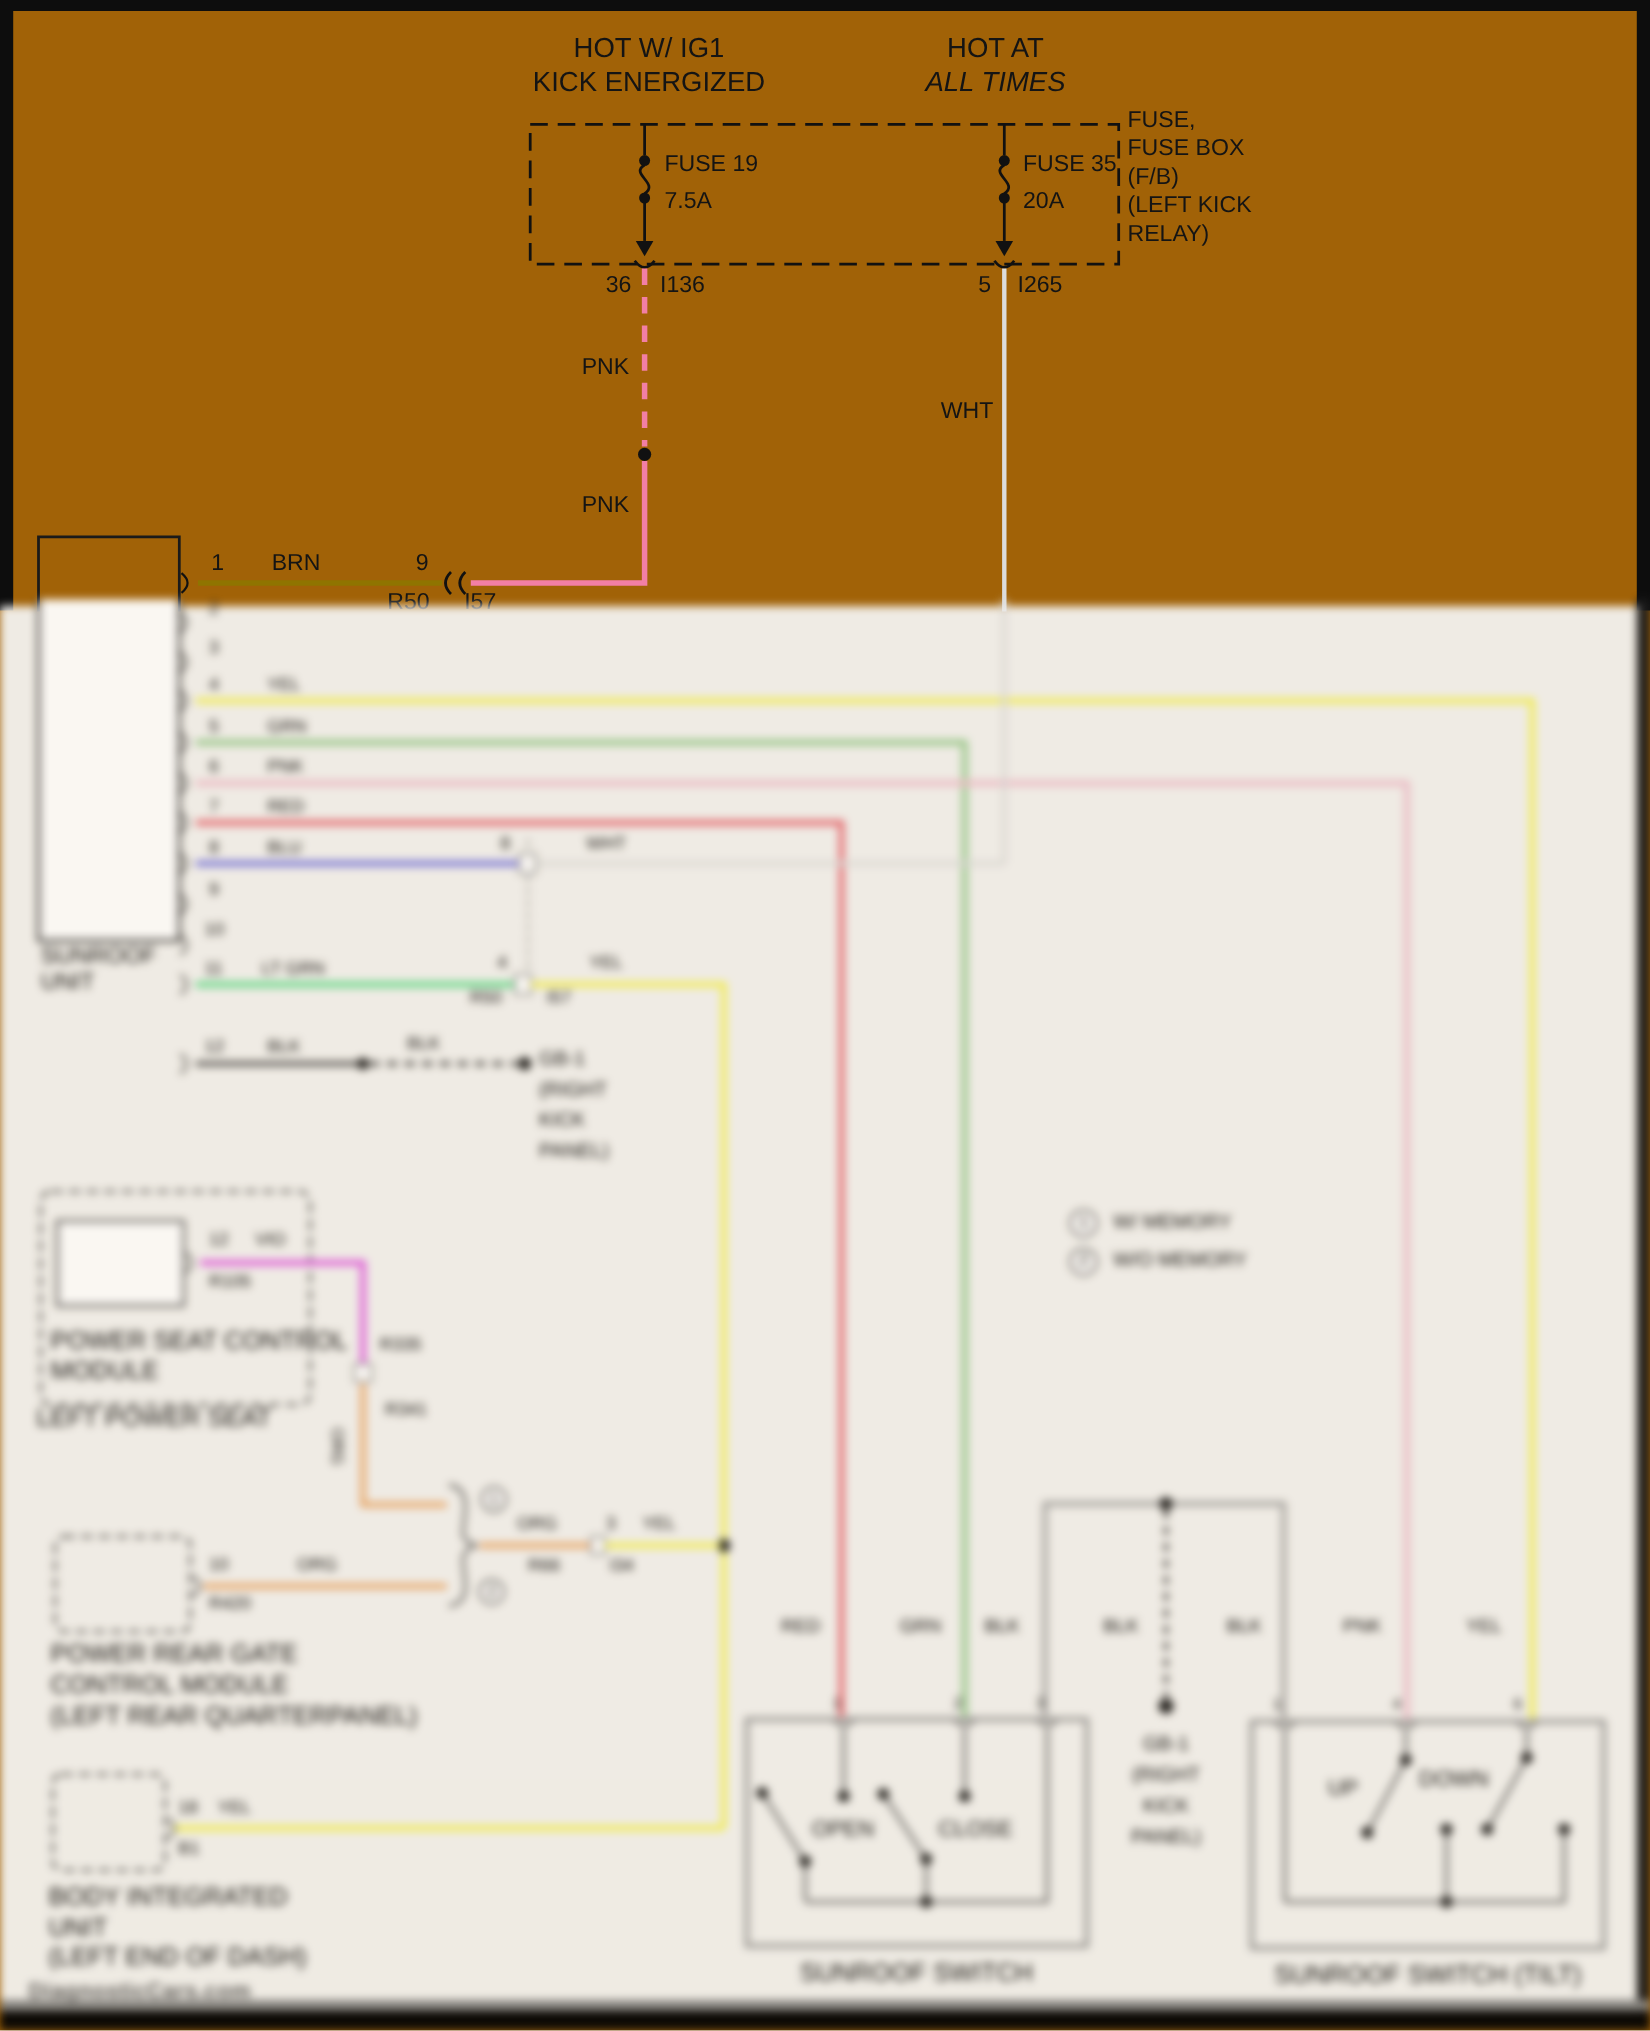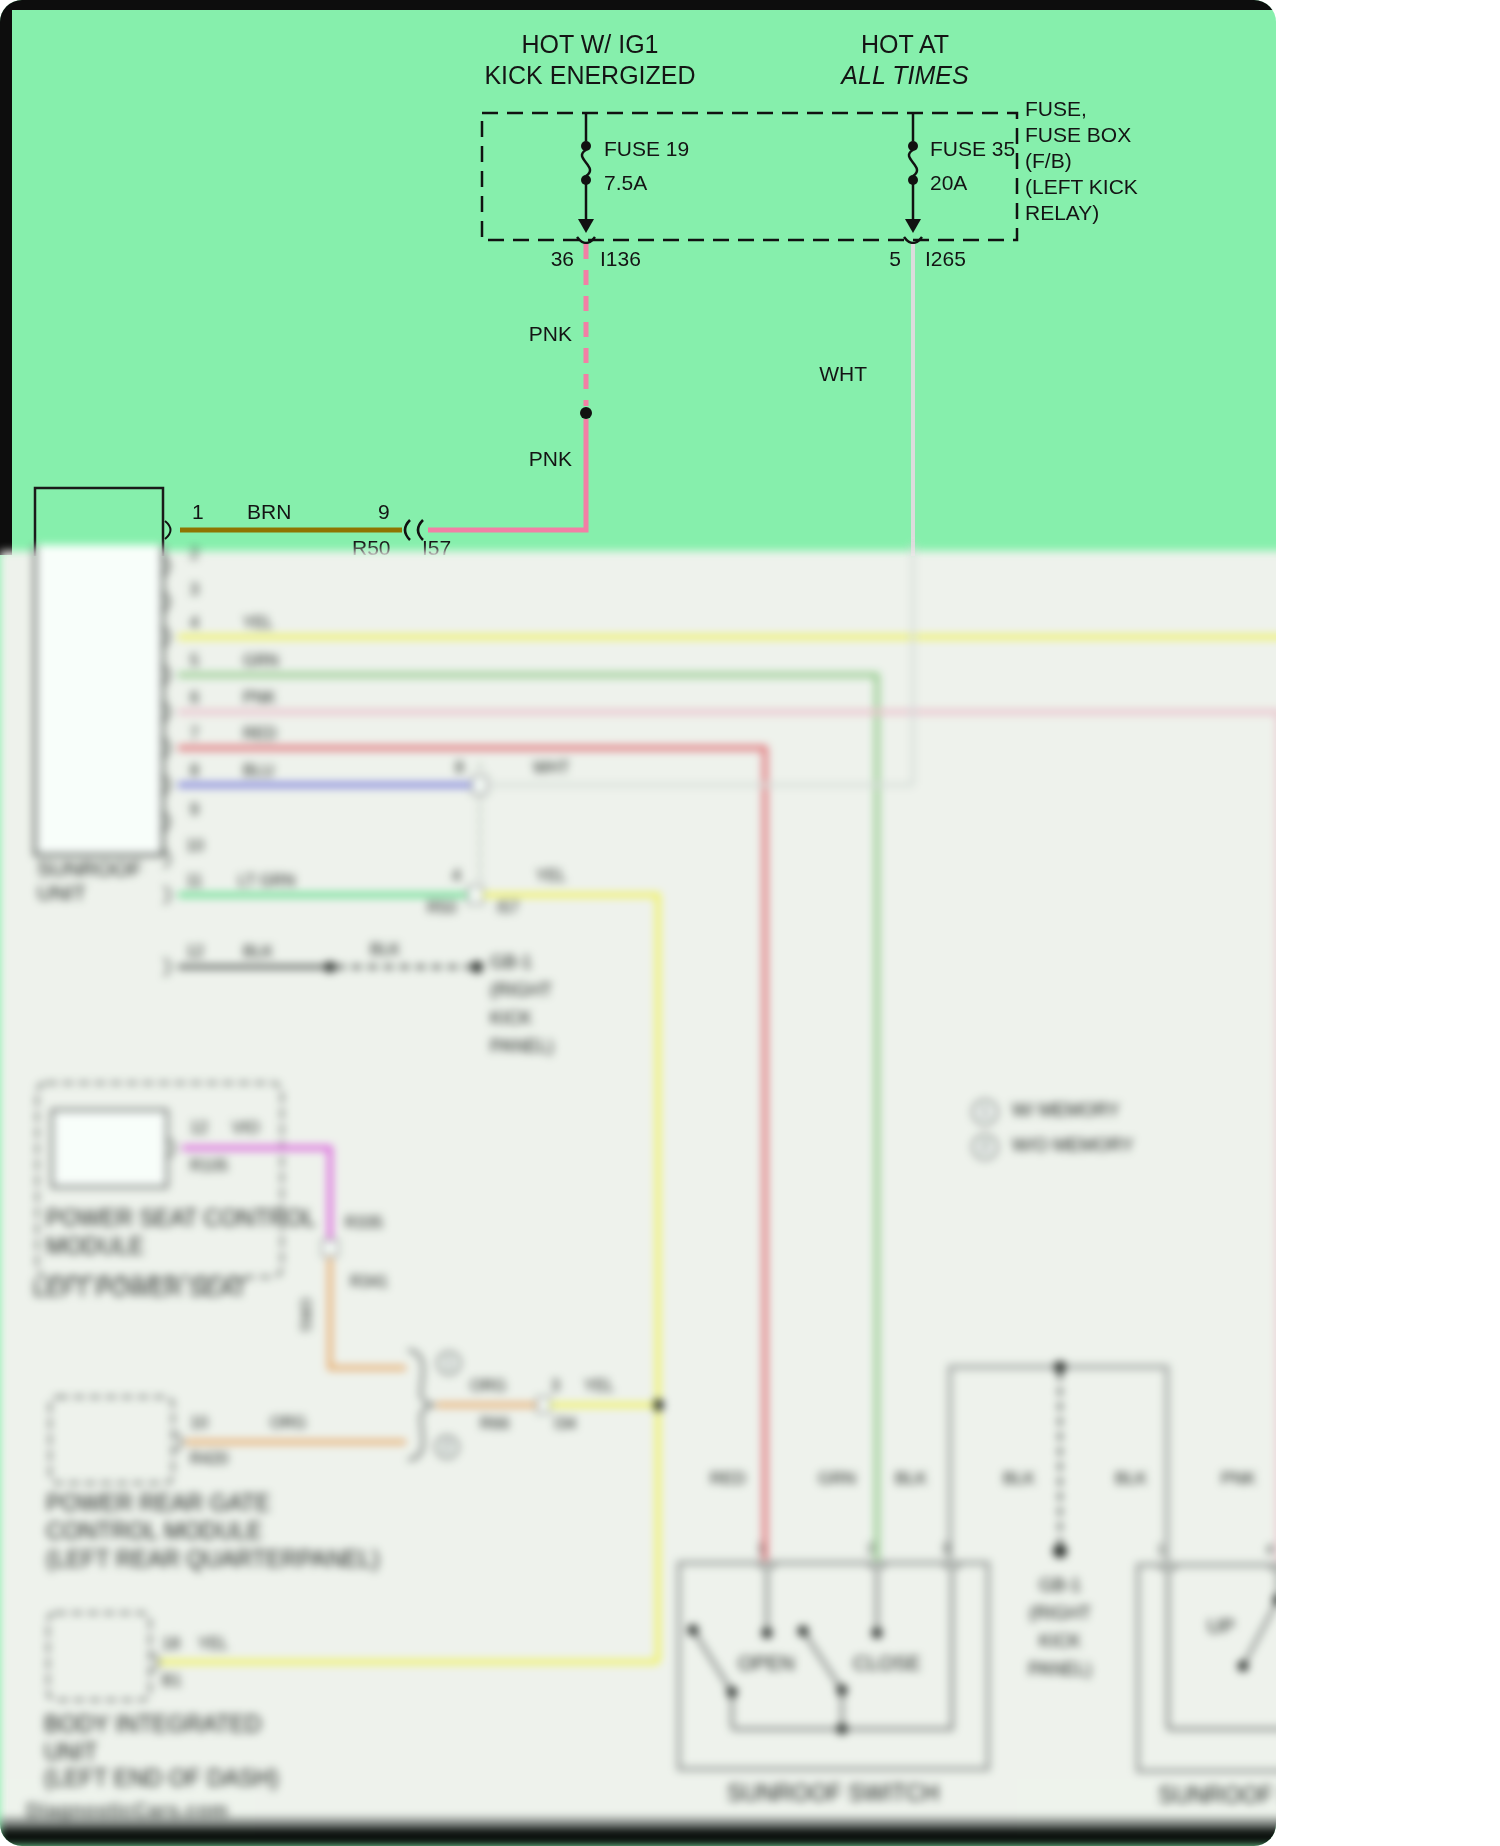--- a/index.html
+++ b/index.html
@@ -1,17 +1,17 @@
 <!DOCTYPE html>
 <html style="--pnk: #f27fa5; --pnk2: #f5bccd; --brn: #8f7400; --yel: #f8f545; --grn: #8fcc84; --ltg: #52e183; --red: #f4636f; --blu: #7473ec; --vio: #ee55ee; --org: #f3a964; --wht: #dcdcdc; --bus: #a6a6a6; --blkwire: #4a4a4a;"><head>
 <meta charset="utf-8">
 <style>
   html,body{margin:0;padding:0;background:#fff;}
-  #page{position:relative;width:1276px;height:1846px;background:#86efac;overflow:hidden;
-        font-family:"Liberation Sans", sans-serif;color:#111;border-radius:22px;}
+  #page{position:relative;width:1500px;height:1846px;background:#a16207;overflow:hidden;
+        font-family:"Liberation Sans", sans-serif;color:#111;}
   .layer{position:absolute;inset:0;}
   #blurwrap{filter:blur(4px) saturate(.88);opacity:.95;}
   svg.w{position:absolute;left:0;top:0;}
   .lb{position:absolute;white-space:nowrap;font-size:21px;line-height:1.05;color:#141414;}
   .s14{font-size:14px;} .s15{font-size:15px;} .s16{font-size:16px;} .s17{font-size:17px;}
   .s18{font-size:18px;} .s20{font-size:20px;} .s23{font-size:23px;} .s25{font-size:25px;}
   .c{transform:translateX(-50%);} .r{transform:translateX(-100%);} .wm{font-weight:bold;color:#5a5a5a;letter-spacing:.5px;}
   .v{writing-mode:vertical-rl;}
 </style>
 </head>
@@ -78,21 +78,21 @@
     <div class="lb" style="left:1025px;top:176px;">(LEFT KICK</div>
     <div class="lb" style="left:1025px;top:202px;">RELAY)</div>
 
     <div class="lb r" style="left:574px;top:248px;">36</div>
     <div class="lb" style="left:600px;top:248px;">I136</div>
     <div class="lb r" style="left:901px;top:248px;">5</div>
     <div class="lb" style="left:925px;top:248px;">I265</div>
 
     <div class="lb r" style="left:572px;top:323px;">PNK</div>
     <div class="lb r" style="left:572px;top:448px;">PNK</div>
-    <div class="lb r" style="left:867px;top:363px;">WHT</div>
+    <div class="lb r" style="left:903px;top:363px;">WHT</div>
 
     <div class="lb" style="left:192px;top:501px;">1</div>
     <div class="lb" style="left:247px;top:501px;">BRN</div>
     <div class="lb" style="left:378px;top:501px;">9</div>
     <div class="lb" style="left:352px;top:537px;">R50</div>
     <div class="lb" style="left:422px;top:537px;">I57</div>
   </div>
 
   <div class="layer" id="blurwrap">
     <svg class="w" width="1500" height="1846" viewBox="0 0 1500 1846">

